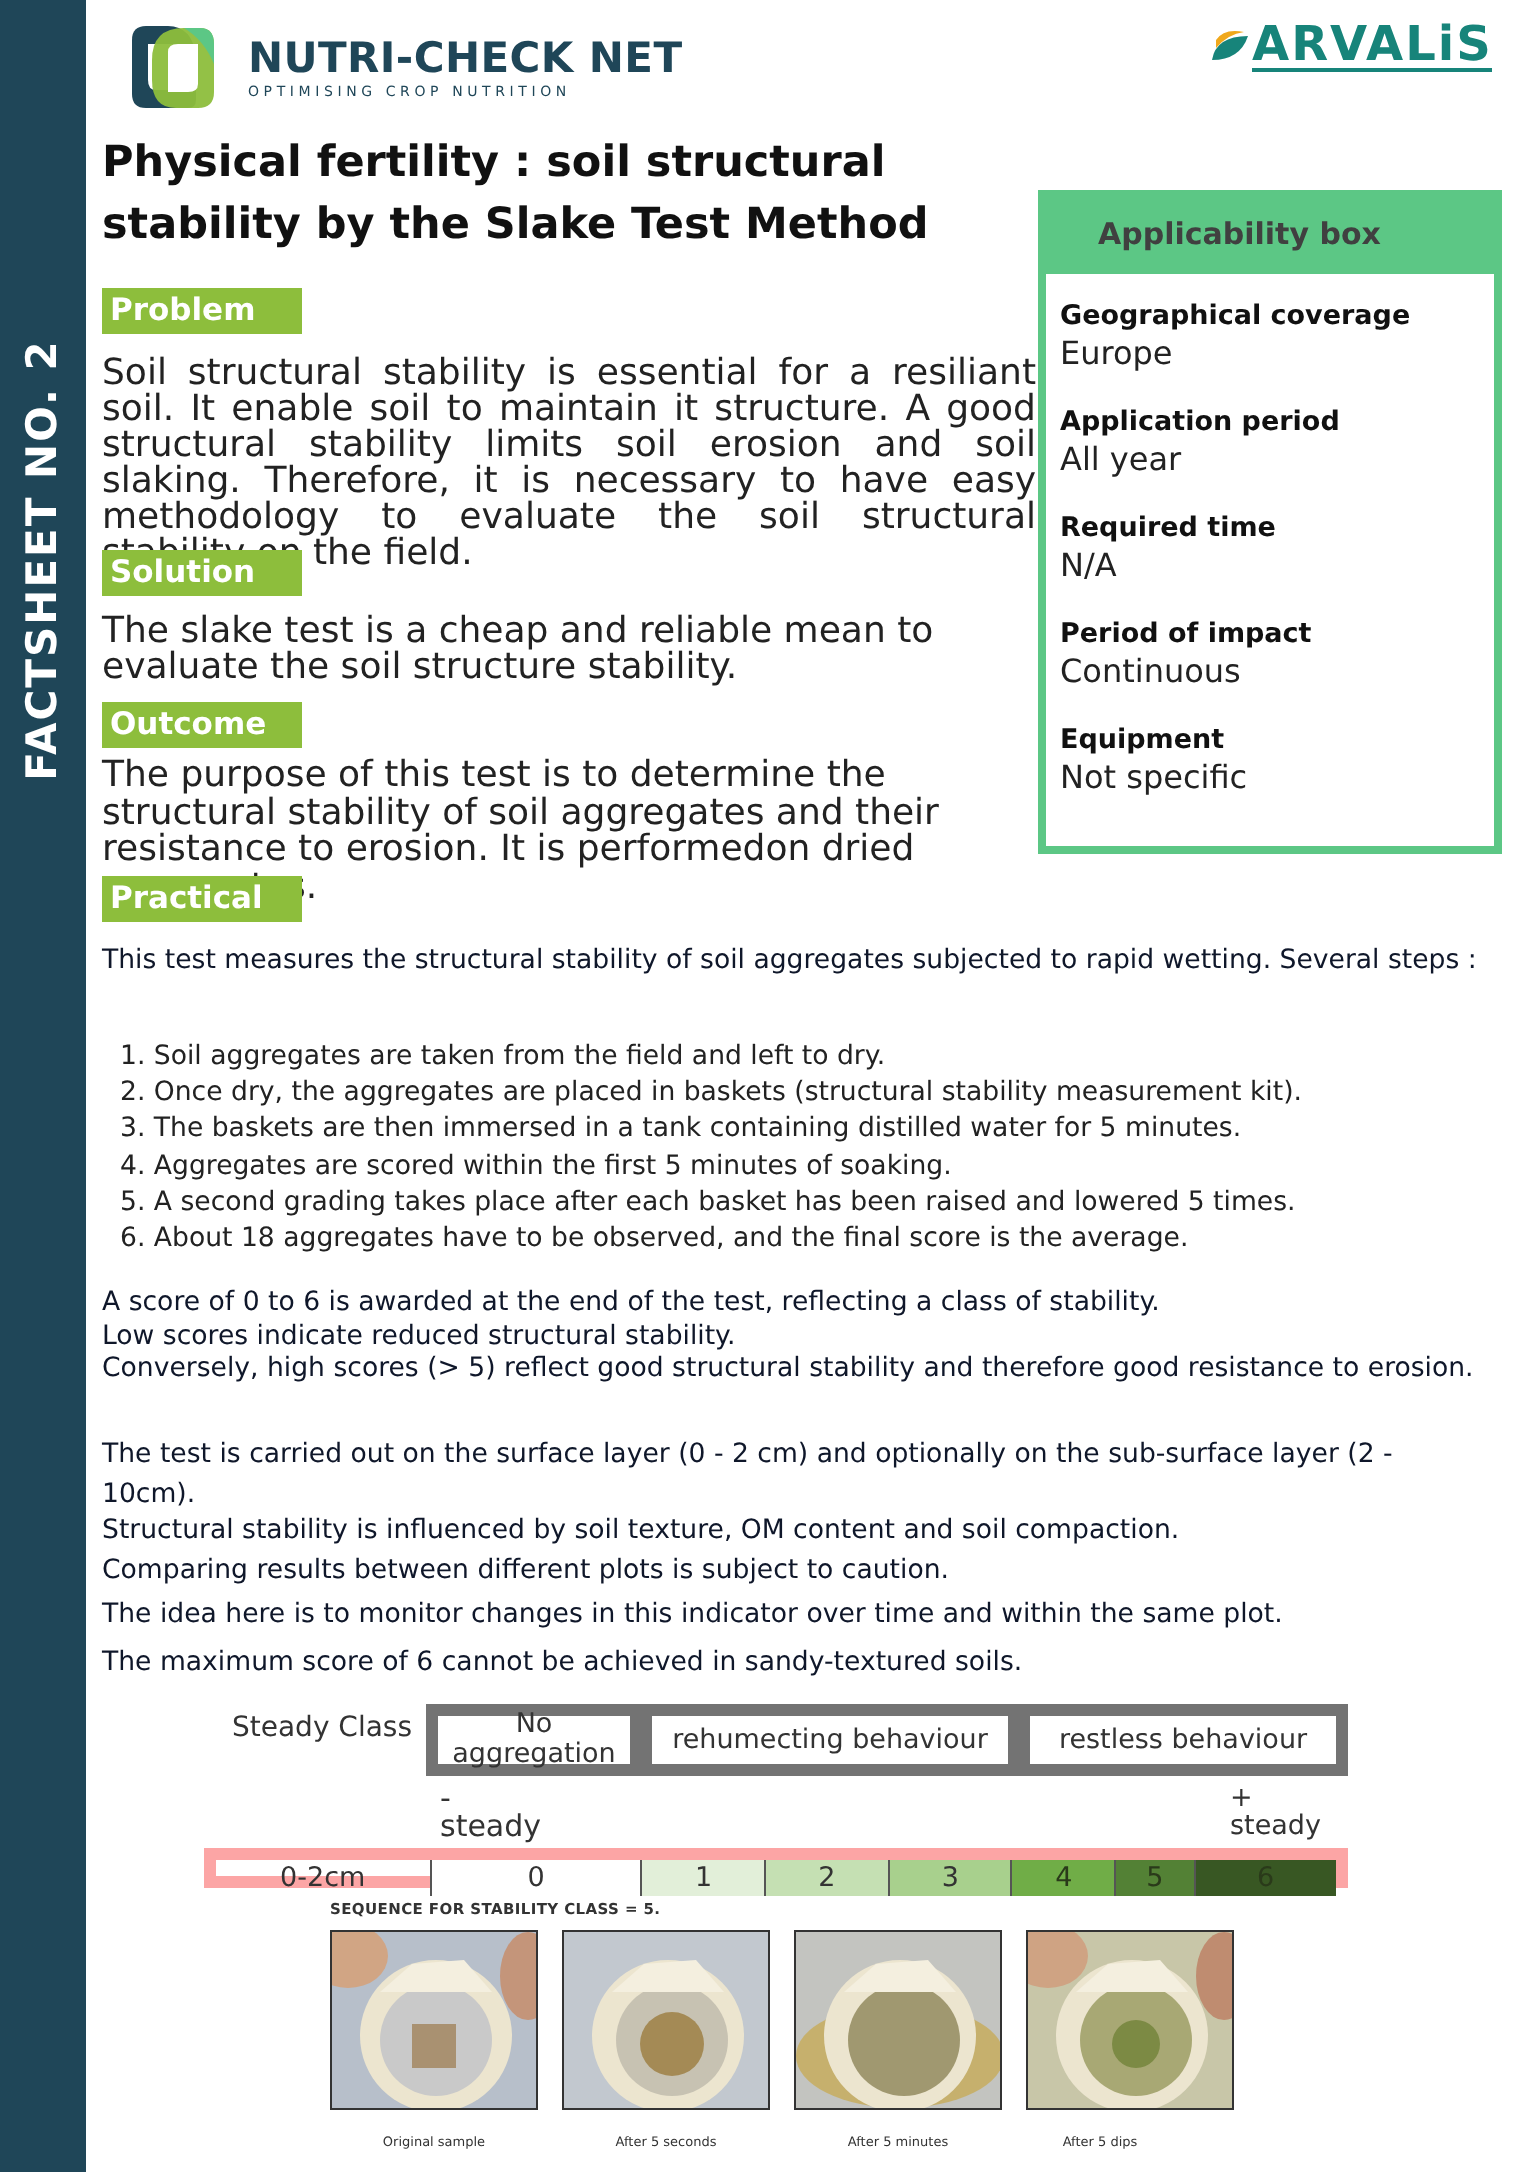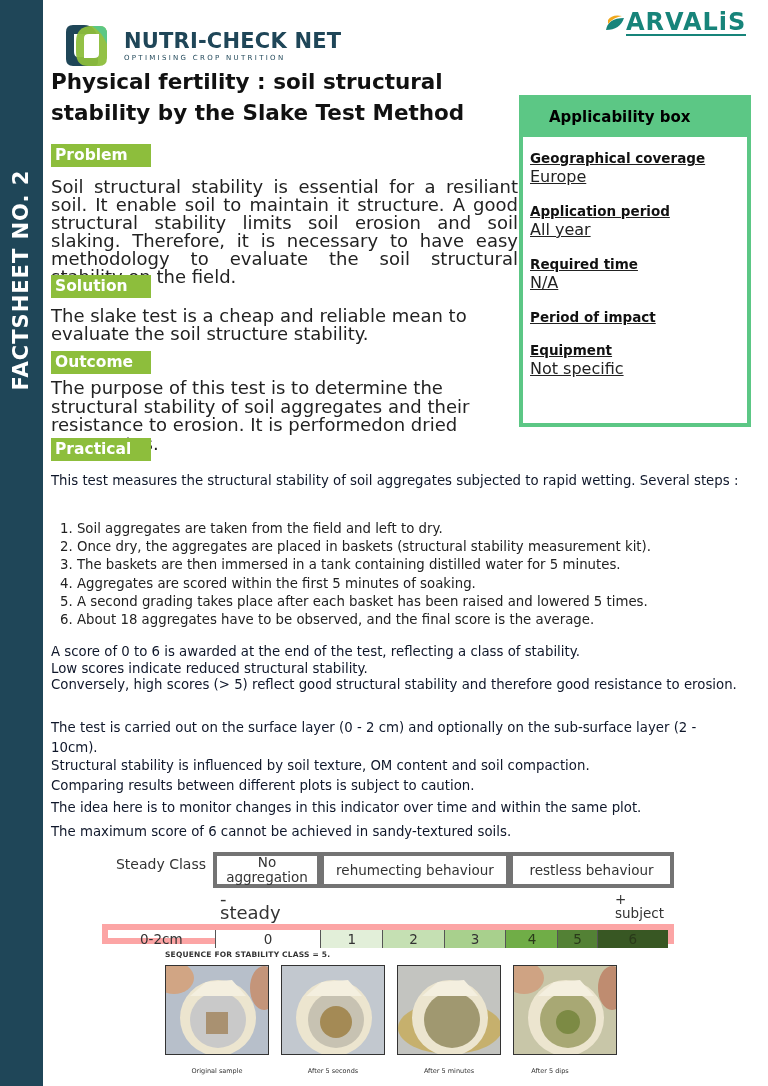--- a/index.html
+++ b/index.html
@@ -11,21 +11,21 @@
       background: #1f4658;
     }
     .side-bar .vtext {
       position: absolute; left: 21px; top: 280px;
       transform: translate(-50%, -50%) rotate(-90deg);
       white-space: nowrap; color: #ffffff; font-weight: bold;
       font-size: 21px; letter-spacing: 1px;
       font-family: "DejaVu Sans", sans-serif;
     }
 
-    .logo-nc { position: absolute; left: 62px; top: 22px; display: flex; align-items: center; }
+    .logo-nc { position: absolute; left: 62px; top: 10px; display: flex; align-items: center; }
     .logo-nc svg { width: 48px; height: 46px; }
     .logo-nc .txt { margin-left: 14px; }
     .logo-nc .brand { font-size: 21px; font-weight: bold; color: #1f4658; letter-spacing: 0.2px; font-family: "DejaVu Sans", sans-serif; }
     .logo-nc .tag { font-size: 7px; color: #1f4658; letter-spacing: 2.3px; margin-top: 1px; }
 
     .logo-arv { position: absolute; left: 604px; top: 10px; display: flex; align-items: center; }
     .logo-arv svg { width: 22px; height: 22px; }
     .logo-arv .name { font-size: 24px; font-weight: bold; color: #17847a; letter-spacing: 1px; border-bottom: 2px solid #17847a; line-height: 24px; }
 
     .title {
@@ -41,37 +41,37 @@
     .para {
       position: absolute; font-size: 18px; line-height: 17.5px; color: #222;
     }
     .para.just { text-align: justify; }
 
     .app-box {
       position: absolute; left: 519px; top: 95px; width: 232px; height: 332px;
       border: 4px solid #5cc785; background: #fff;
     }
     .app-box .head {
-      height: 38px; background: #5cc785; color: #000000; font-weight: bold; font-size: 15px;
+      height: 38px; background: #5cc785; color: #404040; font-weight: bold; font-size: 15px;
       line-height: 36px; padding-left: 26px;
     }
     .app-box .items { padding: 12px 0 0 7px; }
-    .app-box .item { margin-bottom: 15px; text-decoration: underline; }
+    .app-box .item { margin-bottom: 15px; }
     .app-box .k { font-weight: bold; font-size: 13.5px; color: #111; line-height: 18px; }
     .app-box .v { font-size: 16px; color: #222; line-height: 20px; }
 
     .prac-text { position: absolute; left: 51px; font-size: 13.3px; line-height: 18px; color: #0f172a; width: 690px; }
     .steps { position: absolute; left: 60px; top: 520px; font-size: 13.3px; line-height: 18.2px; color: #222; list-style: none; }
     .steps li { white-space: nowrap; }
 
     .scale-table { position: absolute; left: 102px; top: 852px; width: 572px; height: 95px; font-size: 13px; color: #333; }
     .scale-row1 { position: absolute; left: 0; top: 0; height: 36px; width: 572px; }
     .sc-label { position: absolute; left: 0; top: 0; width: 110px; height: 36px; line-height: 24px; text-align: center; padding-left: 8px; font-size: 14px; color: #333; }
-    .sc-cell { position: absolute; top: 0; height: 36px; border: 4px solid #737373; text-align: center; display: flex; align-items: center; justify-content: center; line-height: 15px; font-size: 13.5px; color: #333; background: #fff; }
-    .minus-steady { position: absolute; left: 118px; top: 40px; font-size: 18px; line-height: 14px; color: #333; }
+    .sc-cell { position: absolute; top: 0; height: 36px; border: 6px solid #737373; text-align: center; display: flex; align-items: center; justify-content: center; line-height: 15px; font-size: 13.5px; color: #333; background: #fff; }
+    .minus-steady { position: absolute; left: 118px; top: 40px; font-size: 15px; line-height: 14px; color: #333; }
     .plus-steady { position: absolute; left: 513px; top: 40px; font-size: 13.5px; line-height: 14px; color: #333; }
     .scale-row2 { position: absolute; left: 0; top: 72px; height: 20px; width: 572px; display: flex; border: 6px solid #fca5a5; }
     .sr-cell { height: 18px; text-align: center; line-height: 18px; font-size: 13.5px; color: #333; border-right: 1px solid #555; }
     .sr-cell:last-child { border-right: none; }
 
     .photos { position: absolute; left: 160px; top: 950px; width: 460px; height: 132px; }
     .photos .cap-title { position: absolute; left: 5px; top: 0; font-size: 7.5px; font-weight: bold; color: #333; letter-spacing: 0.2px; text-align: right; }
     .photo { position: absolute; top: 15px; width: 104px; height: 90px; border: 1px solid #333; overflow: hidden; }
     .photo-cap { position: absolute; top: 117px; width: 104px; text-align: center; font-size: 6.5px; color: #333; }
   </style>
@@ -125,20 +125,21 @@
     <div class="item">
       <div class="k">Application period</div>
       <div class="v">All year</div>
     </div>
     <div class="item">
       <div class="k">Required time</div>
       <div class="v">N/A</div>
     </div>
     <div class="item">
       <div class="k">Period of impact</div>
+      <div class="v">Continuous</div>
     </div>
     <div class="item">
       <div class="k">Equipment</div>
       <div class="v">Not specific</div>
     </div>
   </div>
 </div>
 
 <div class="sec-label" style="left:51px; top:438px;">Practical</div>
 <p class="prac-text" style="top:470px; line-height:21px;">This test measures the structural stability of soil aggregates subjected to rapid wetting. Several steps :</p>
@@ -172,21 +173,21 @@
   <div class="scale-row1">
     <div class="sc-label">Steady Class</div>
     <div class="sc-cell" style="left:111px; width:108px;">No aggregation</div>
     <div class="sc-cell" style="left:218px; width:190px;">rehumecting behaviour</div>
     <div class="sc-cell" style="left:407px; width:165px;">restless behaviour</div>
   </div>
   <div class="minus-steady" style="width:40px;">
     <span>- steady</span>
   </div>
   <div class="plus-steady" style="width:60px;">
-    <span>+ subject</span>
+    <span>+ steady</span>
   </div>
   <div class="scale-row2" id="score-row">
     <div class="sr-cell" style="width:110px;">0-2cm</div>
   <div class="sr-cell" style="width: 108px; background: rgb(255, 255, 255);">0</div>
       <div class="sr-cell" style="width: 63px; background: rgb(226, 239, 217);">1</div>
       <div class="sr-cell" style="width: 63px; background: rgb(197, 224, 179);">2</div>
       <div class="sr-cell" style="width: 63px; background: rgb(168, 208, 141);">3</div>
       <div class="sr-cell" style="width: 53px; background: rgb(112, 173, 71); color: rgb(42, 58, 26);">4</div>
       <div class="sr-cell" style="width: 40px; background: rgb(83, 129, 53); color: rgb(42, 58, 26);">5</div>
       <div class="sr-cell" style="width: 72px; background: rgb(56, 87, 35); color: rgb(42, 58, 26);">6</div>

